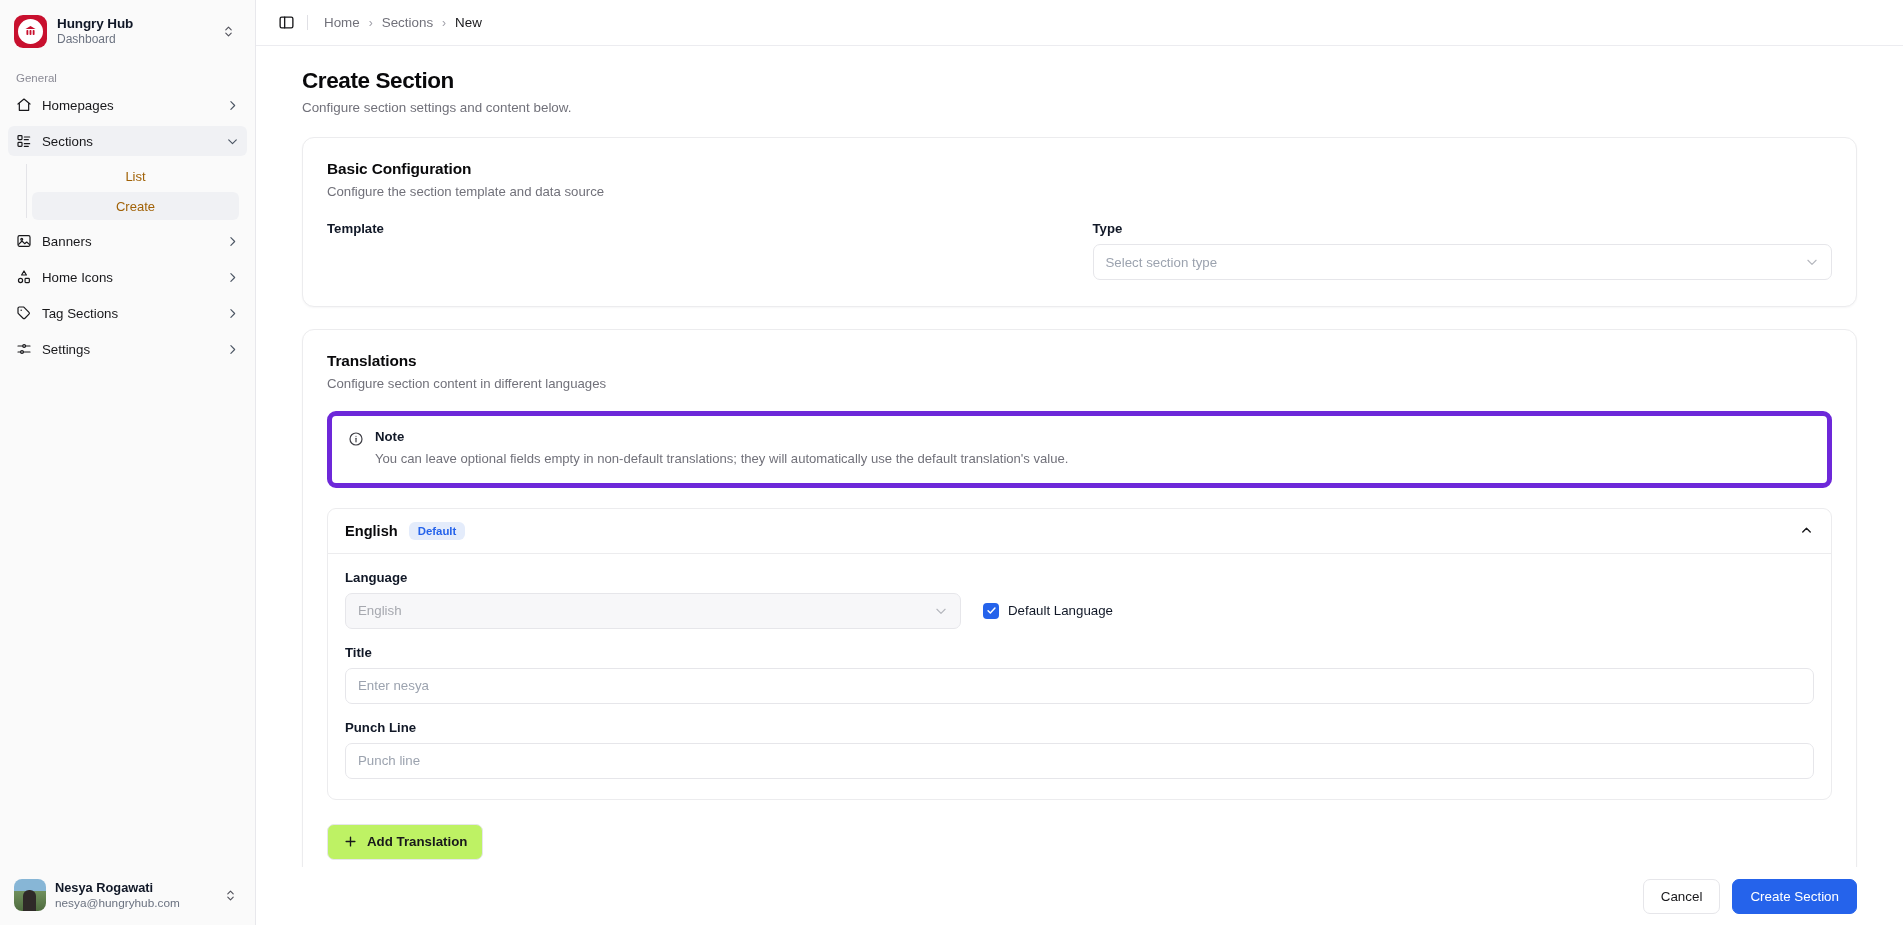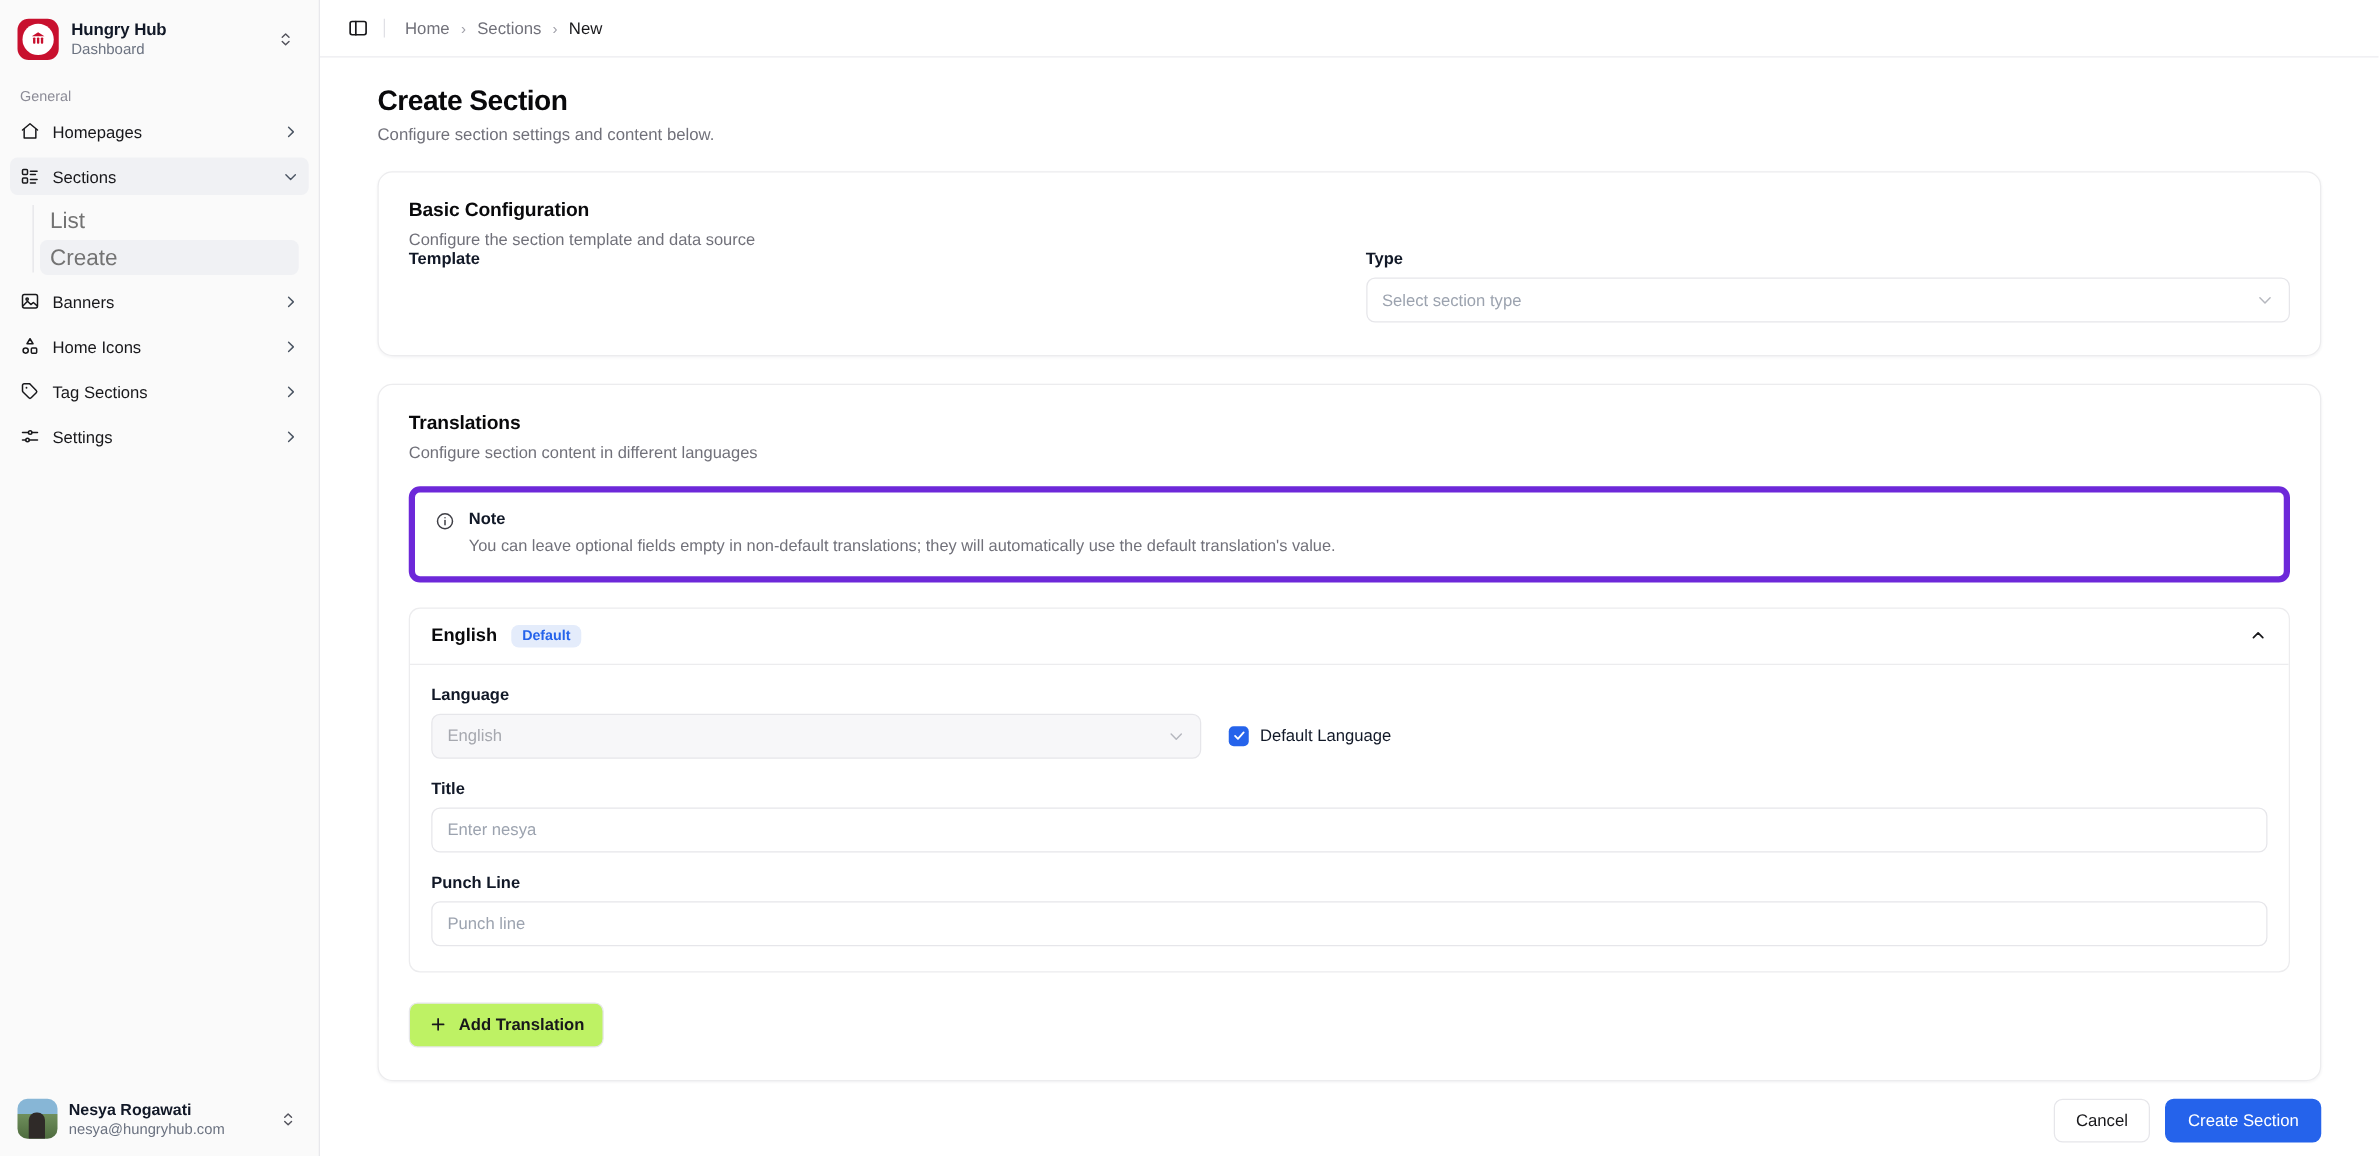--- a/index.html
+++ b/index.html
@@ -60,21 +60,21 @@
   .nav-item .ico { width: 16px; height: 16px; flex: 0 0 16px; display: flex; align-items: center; justify-content: center; color: #18181b; }
   .nav-item .chev { margin-left: auto; color: #4b5563; display: flex; }
   .sub-nav { position: relative; margin: 0 8px 6px 8px; padding-left: 16px; }
   .sub-nav::before {
     content: ""; position: absolute; left: 10px; top: 2px; bottom: 2px;
     width: 1px; background: #e4e4e8;
   }
   .sub-item {
     display: flex; align-items: center; height: 28px;
     padding: 0 8px; border-radius: 6px;
-    font-size: 18px; color: #737373; margin-bottom: 2px; cursor: pointer;
+    font-size: 13px; color: #a16207; margin-bottom: 2px; cursor: pointer; justify-content: center;
   }
   .sub-item.active { background: #f0f1f4; }
 
   .sidebar-footer {
     margin-top: auto;
     padding: 10px 10px 14px 14px;
     display: flex; align-items: center; gap: 9px;
   }
   .avatar {
     width: 32px; height: 32px; border-radius: 8px; flex: 0 0 32px;
@@ -116,21 +116,21 @@
     margin-top: 22px;
     background: #ffffff;
     border: 1px solid #ececee;
     border-radius: 12px;
     box-shadow: 0 1px 2px rgba(16,24,40,0.04);
     padding: 22px 24px 26px 24px;
   }
   .card-title { font-size: 15.4px; font-weight: 700; color: #09090b; letter-spacing: -0.1px; }
   .card-sub { font-size: 13.2px; color: #71717a; margin-top: 6px; }
 
-  .grid2 { display: flex; gap: 26px; }
+  .grid2 { display: flex; gap: 26px; margin-top: 22px; }
   .field { flex: 1 1 0; min-width: 0; }
   .field-label { font-size: 13.2px; font-weight: 700; color: #111827; margin-bottom: 8px; display: block; }
 
   .select, .input {
     width: 100%; height: 36px;
     border: 1px solid #e6e6ea; border-radius: 7px;
     background: #ffffff;
     display: flex; align-items: center;
     padding: 0 12px;
     font-size: 13.3px; color: #9ca3af;

